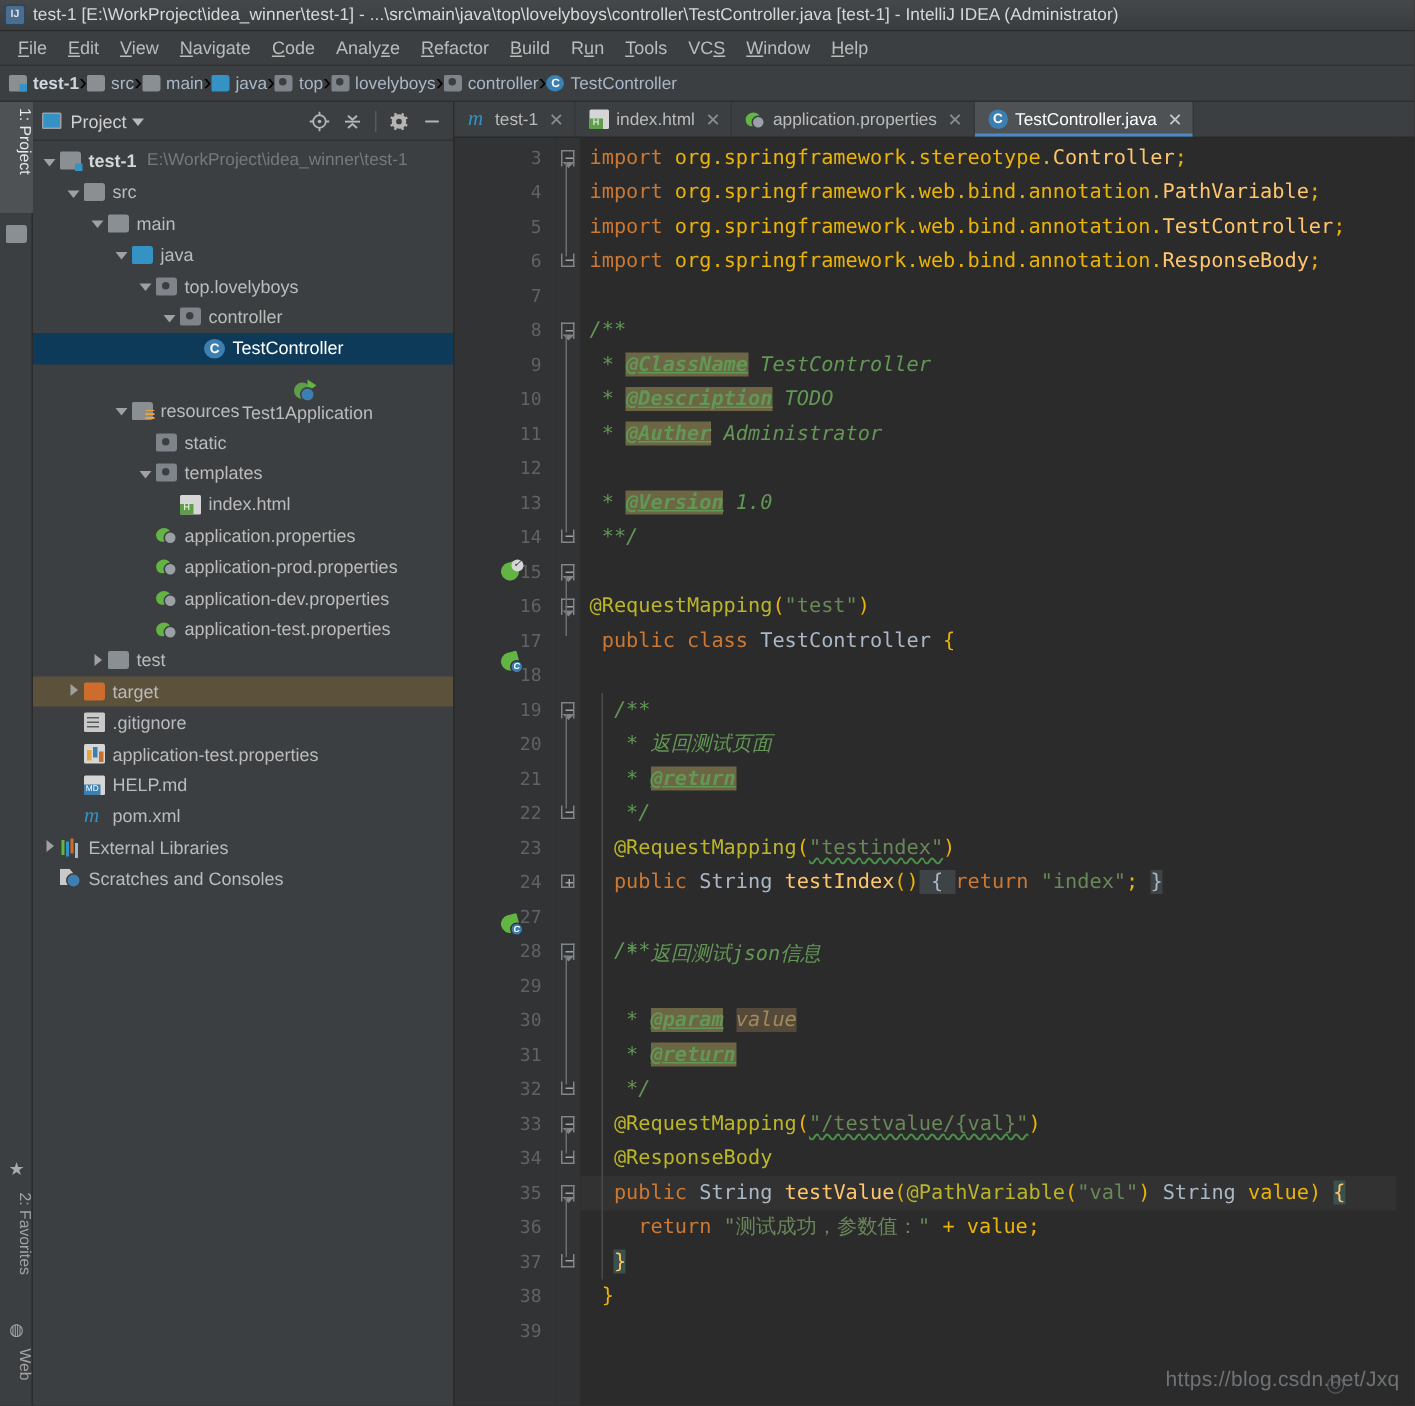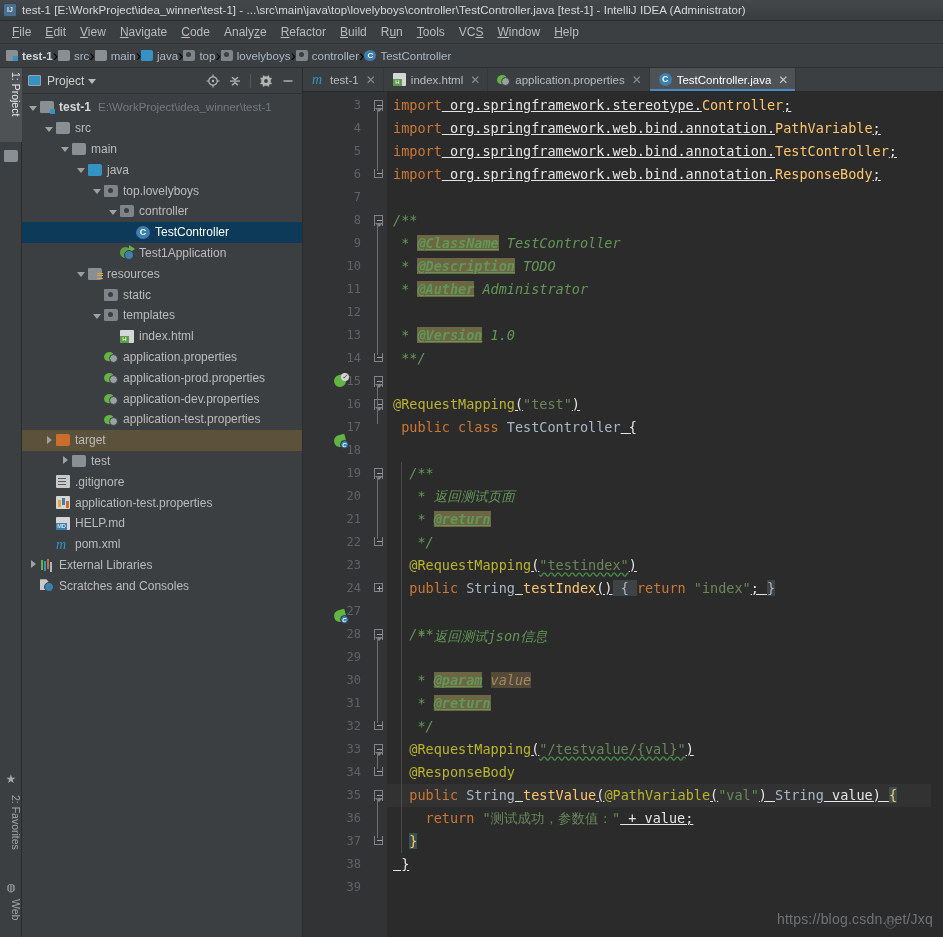--- a/index.html
+++ b/index.html
@@ -200,21 +200,21 @@
 
   
   .kw   { color:#cc7832; }
   .str  { color:#6a8759; }
   .cmt  { color:#629755; font-style:italic; }
   .cmtag{ color:#629755; font-style:italic; font-weight:bold; text-decoration:underline;
           background:#6c6644; }
   .cmparam{ color:#a2895c; font-style:italic; background:#554a3a;}
   .anno { color:#bbb529; }
   .cls  { color:#a9b7c6; }
-  .plain{ color:#e5e5e5;text-decoration:underline; }
+  .plain{ color:#eab308; }
   .hiclass{ color:#ffc66d; }
   .brace-hl{ background:#3b514d; color:#ffc66d; }
   .fold-hl { background:#3e4345; color:#a9b7c6;}
   .squig { text-decoration: underline; text-decoration-style: wavy;
            text-decoration-color:#4a8f4a; text-underline-offset:2px;}
 
   .watermark { position:absolute; right:10px; bottom:10px; color:#6f7376; font-size:14px;
                font-family:"Liberation Sans", sans-serif; letter-spacing:0.2px;}
   .wm-stamp { position:absolute; right:46px; bottom:6px; color:#5c6063; font-size:15px;
               opacity:.85;}
@@ -368,21 +368,21 @@
           <div class="row" style="padding-left: 86px;">
             <span class="arrow down"></span>
             <span class="ico i-pkg"></span>
             <span class="lbl">controller</span>
           </div>
           <div class="row sel" style="padding-left: 102px;">
             <span class="arrow"></span>
             <span class="ico i-class"></span>
             <span class="lbl">TestController</span>
           </div>
-          <div class="row" style="padding-left: 86px;">
+          <div class="row" style="padding-left: 86px; flex-direction: column;">
             <span class="arrow"></span>
             <span class="ico i-springapp">
               <i class="run"></i>
             </span>
             <span class="lbl">Test1Application</span>
           </div>
           <div class="row" style="padding-left: 54px; align-items: center;">
             <span class="arrow down"></span>
             <span class="ico i-resroot"></span>
             <span class="lbl">resources</span>
@@ -415,29 +415,29 @@
           <div class="row" style="padding-left: 70px;">
             <span class="arrow"></span>
             <span class="ico i-props"></span>
             <span class="lbl">application-dev.properties</span>
           </div>
           <div class="row" style="padding-left: 70px;">
             <span class="arrow"></span>
             <span class="ico i-props"></span>
             <span class="lbl">application-test.properties</span>
           </div>
+          <div class="row" style="padding-left: 38px;">
+            <span class="arrow right"></span>
+            <span class="ico i-folder"></span>
+            <span class="lbl">test</span>
+          </div>
           <div class="row target-sel" style="padding-left: 22px;">
             <span class="arrow right"></span>
             <span class="ico i-target"></span>
             <span class="lbl">target</span>
-          </div>
-          <div class="row" style="padding-left: 38px;">
-            <span class="arrow right"></span>
-            <span class="ico i-folder"></span>
-            <span class="lbl">test</span>
           </div>
           <div class="row" style="padding-left: 22px;">
             <span class="arrow"></span>
             <span class="ico i-git"></span>
             <span class="lbl">.gitignore</span>
           </div>
           <div class="row" style="padding-left: 22px;">
             <span class="arrow"></span>
             <span class="ico i-propfile"></span>
             <span class="lbl">application-test.properties</span>

